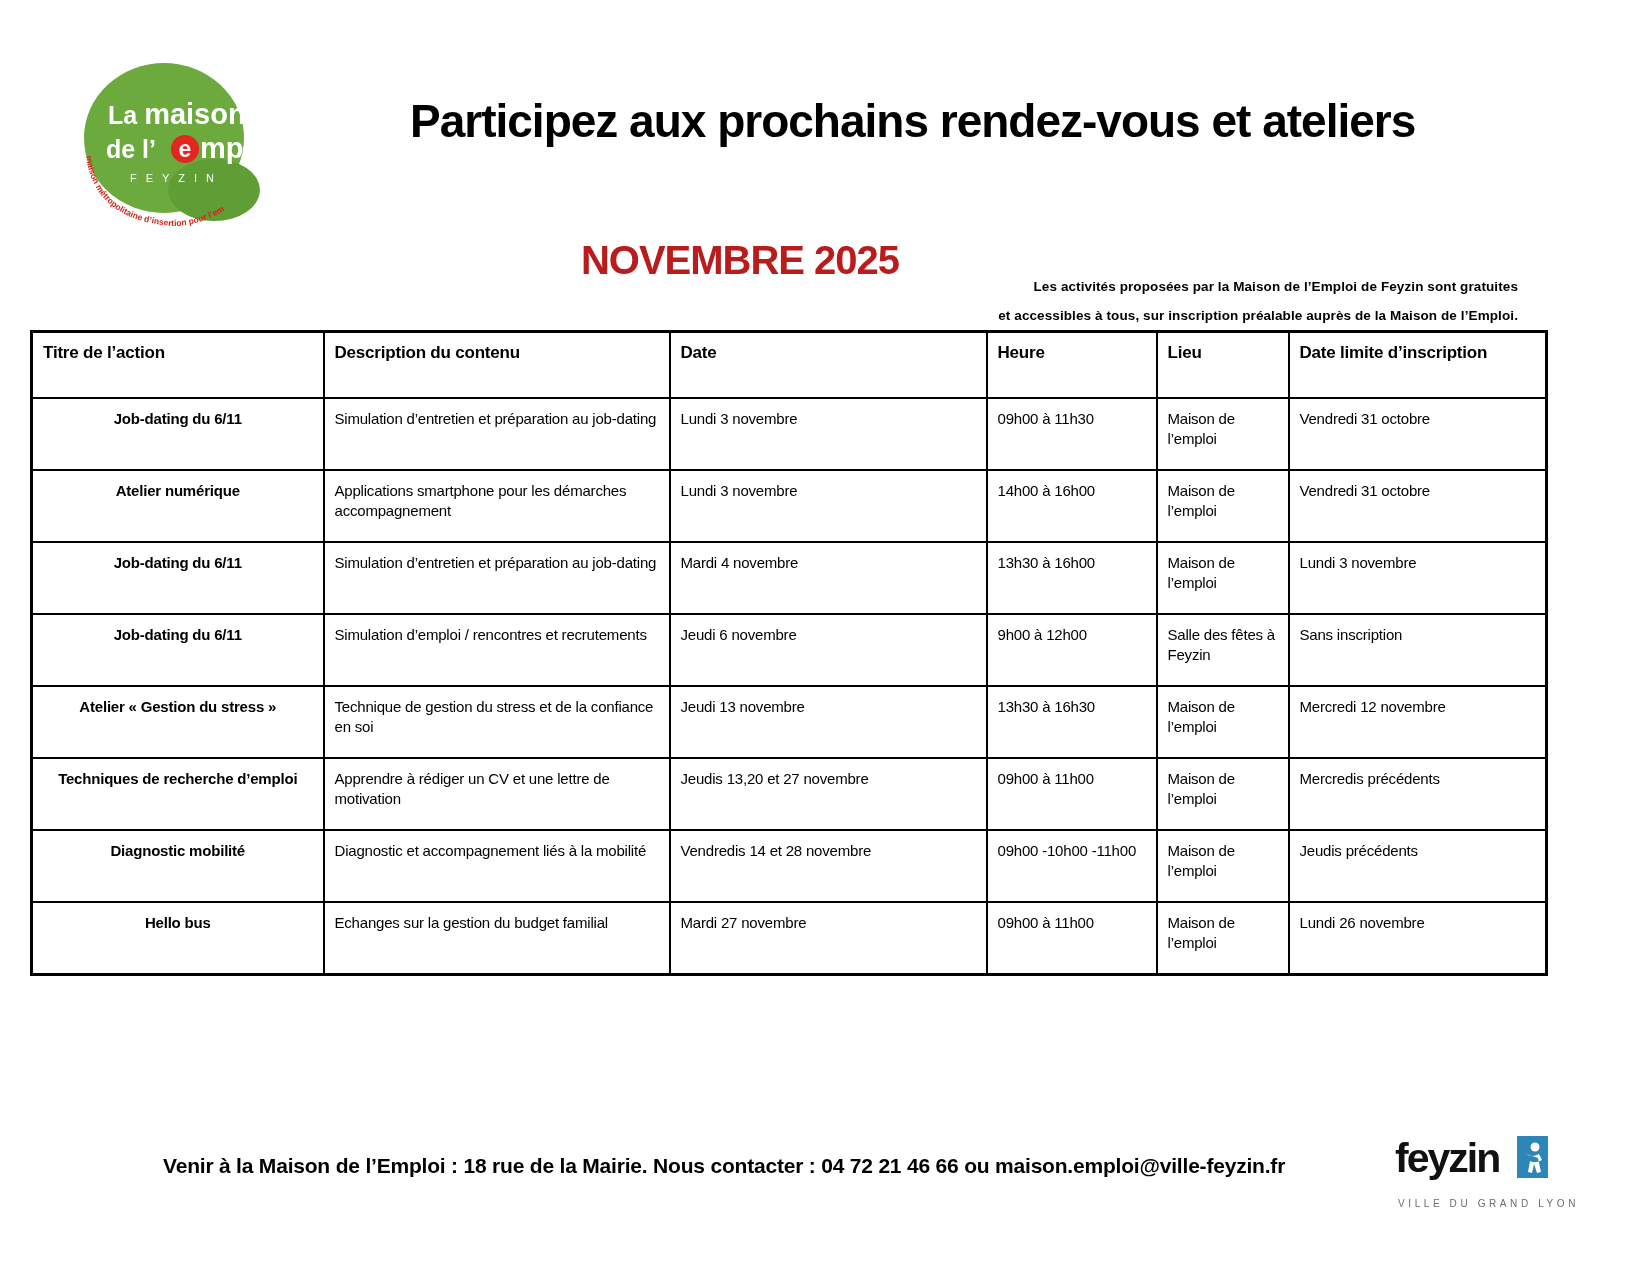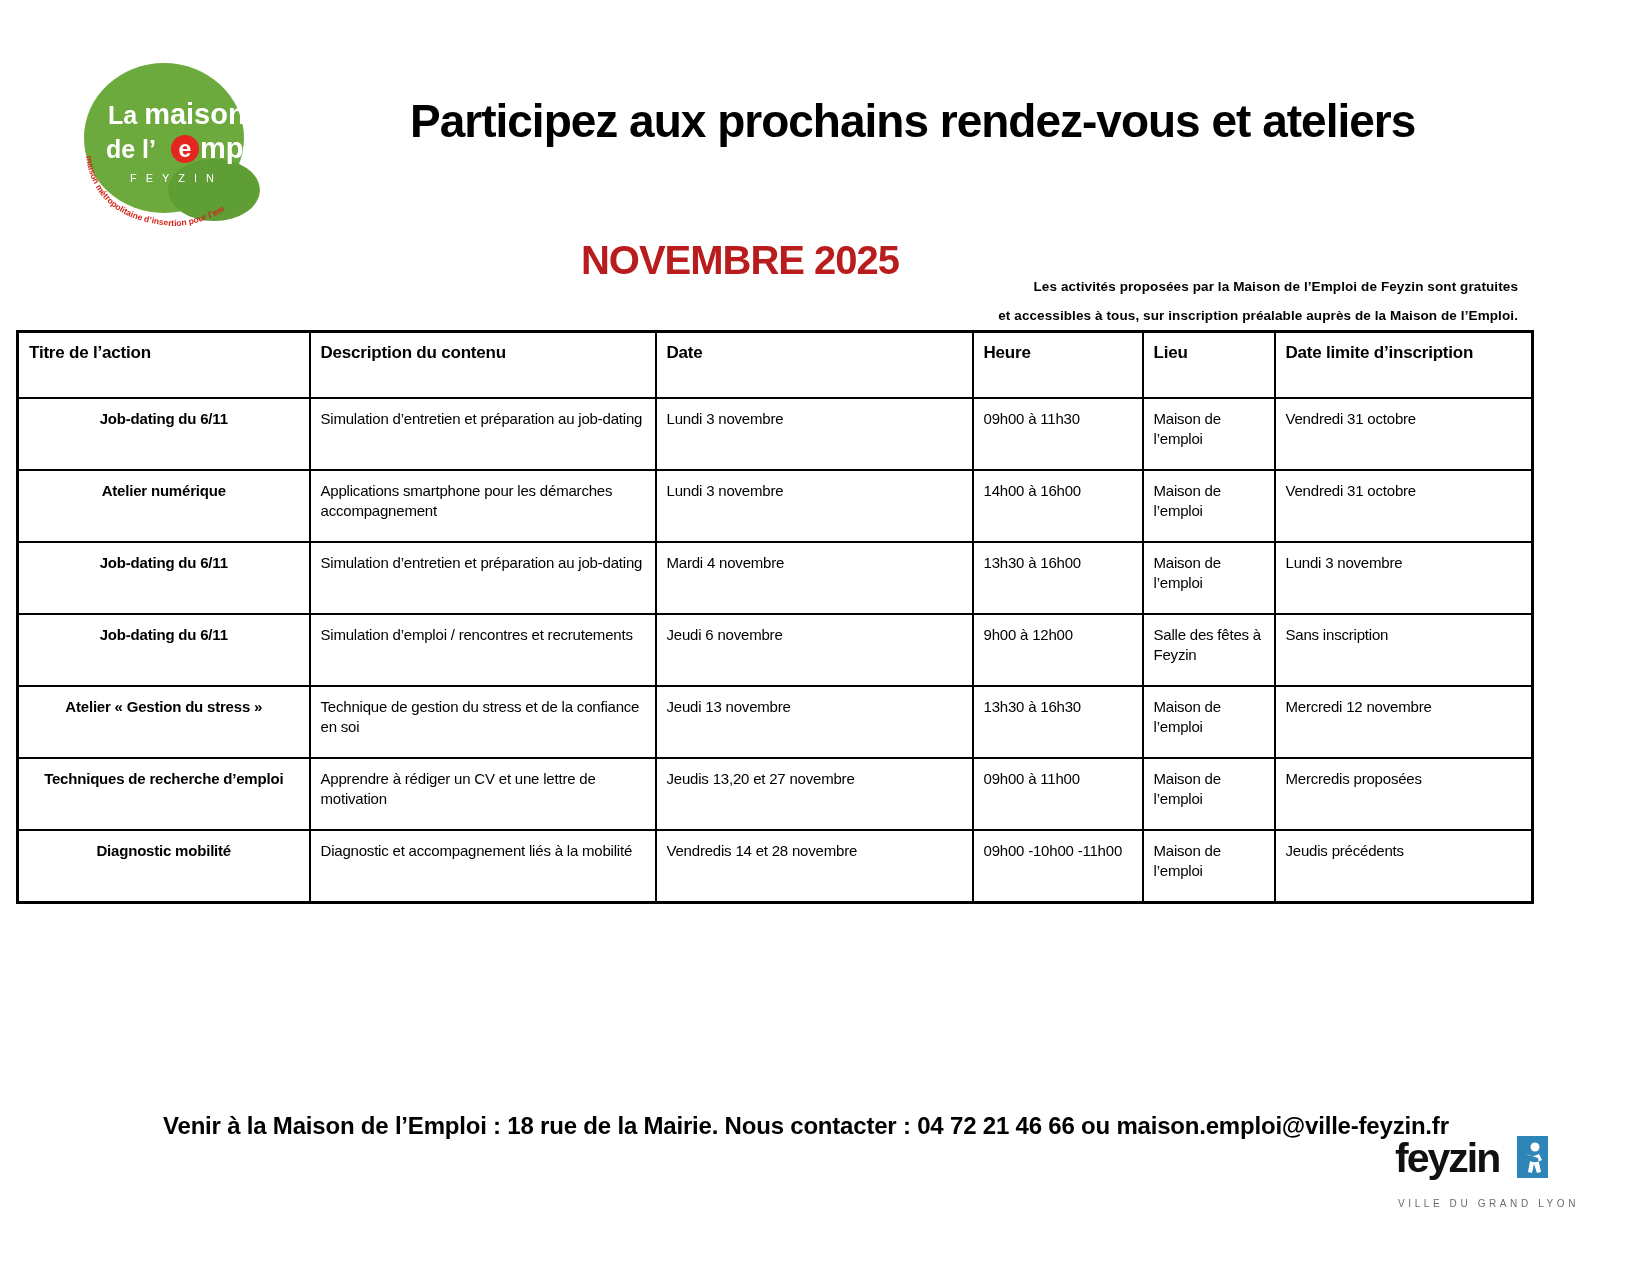--- a/index.html
+++ b/index.html
@@ -17,35 +17,35 @@
   .month-title{
     position:absolute;left:330px;width:820px;top:238px;text-align:center;
     font-weight:bold;font-size:40px;color:#b91c1c;letter-spacing:-1px;
   }
   .intro-note{
     position:absolute;right:132px;top:272px;text-align:right;
     font-weight:bold;font-size:13.5px;line-height:29px;letter-spacing:0.1px;
   }
   
   .schedule{
-    position:absolute;left:16px;top:330px;width:1515px;
+    position:absolute;left:30px;top:330px;width:1515px;
     border-collapse:collapse;table-layout:fixed;
   }
   .schedule th,.schedule td{
     border:2px solid #000;vertical-align:top;text-align:left;
     padding:10px 10px 8px 10px;letter-spacing:-0.2px;
   }
   .schedule{border:3px solid #000;}
   .schedule th{font-size:17px;font-weight:bold;height:46px;}
   .schedule td{font-size:15px;line-height:20px;height:52px;}
   .schedule td.c-titre{font-weight:bold;text-align:center;}
   
   .footer-line{
-    position:absolute;left:163px;top:1112px;
-    font-weight:bold;font-size:24px;letter-spacing:-0.2px;
+    position:absolute;left:163px;top:1154px;
+    font-weight:bold;font-size:21px;letter-spacing:-0.2px;
   }
   .feyzin-logo{position:absolute;left:1395px;top:1130px;width:155px;height:55px;}
   .feyzin-sub{
     position:absolute;left:1398px;top:1198px;width:150px;
     font-size:10px;letter-spacing:3.6px;color:#6b6b6b;white-space:nowrap;
   }
 </style>
 </head>
 <body>
 
@@ -138,29 +138,37 @@
         <td class="">13h30 à 16h30</td>
         <td class="">Maison de l’emploi</td>
         <td class="">Mercredi 12 novembre</td>
       </tr>
       <tr>
         <td class="c-titre">Techniques de recherche d’emploi</td>
         <td class="">Apprendre à rédiger un CV et une lettre de motivation</td>
         <td class="">Jeudis 13,20 et 27 novembre</td>
         <td class="">09h00 à 11h00</td>
         <td class="">Maison de l’emploi</td>
-        <td class="">Mercredis proposées</td>
+        <td class="">Mercredis précédents</td>
       </tr>
       <tr>
         <td class="c-titre">Diagnostic mobilité</td>
         <td class="">Diagnostic et accompagnement liés à la mobilité</td>
         <td class="">Vendredis  14 et 28 novembre</td>
         <td class="">09h00 -10h00 -11h00</td>
         <td class="">Maison de l’emploi</td>
         <td class="">Jeudis précédents</td>
+      </tr>
+      <tr>
+        <td class="c-titre">Hello bus</td>
+        <td class="">Echanges sur la gestion du budget familial</td>
+        <td class="">Mardi 27 novembre</td>
+        <td class="">09h00 à 11h00</td>
+        <td class="">Maison de l’emploi</td>
+        <td class="">Lundi 26 novembre</td>
       </tr>
     </tbody>
 </table>
 
 <div class="footer-line">Venir à la Maison de l’Emploi : 18 rue de la Mairie. Nous contacter : 04 72 21 46 66 ou maison.emploi@ville-feyzin.fr</div>
 
 <div class="feyzin-logo">
   <svg width="155" height="55" viewBox="0 0 155 55">
     <text x="0" y="42" font-family="Liberation Sans, sans-serif" font-weight="bold" font-size="41" letter-spacing="-2" fill="#111111">feyzin</text>
     <rect x="122" y="6" width="31" height="42" fill="#2E86B8"></rect>

